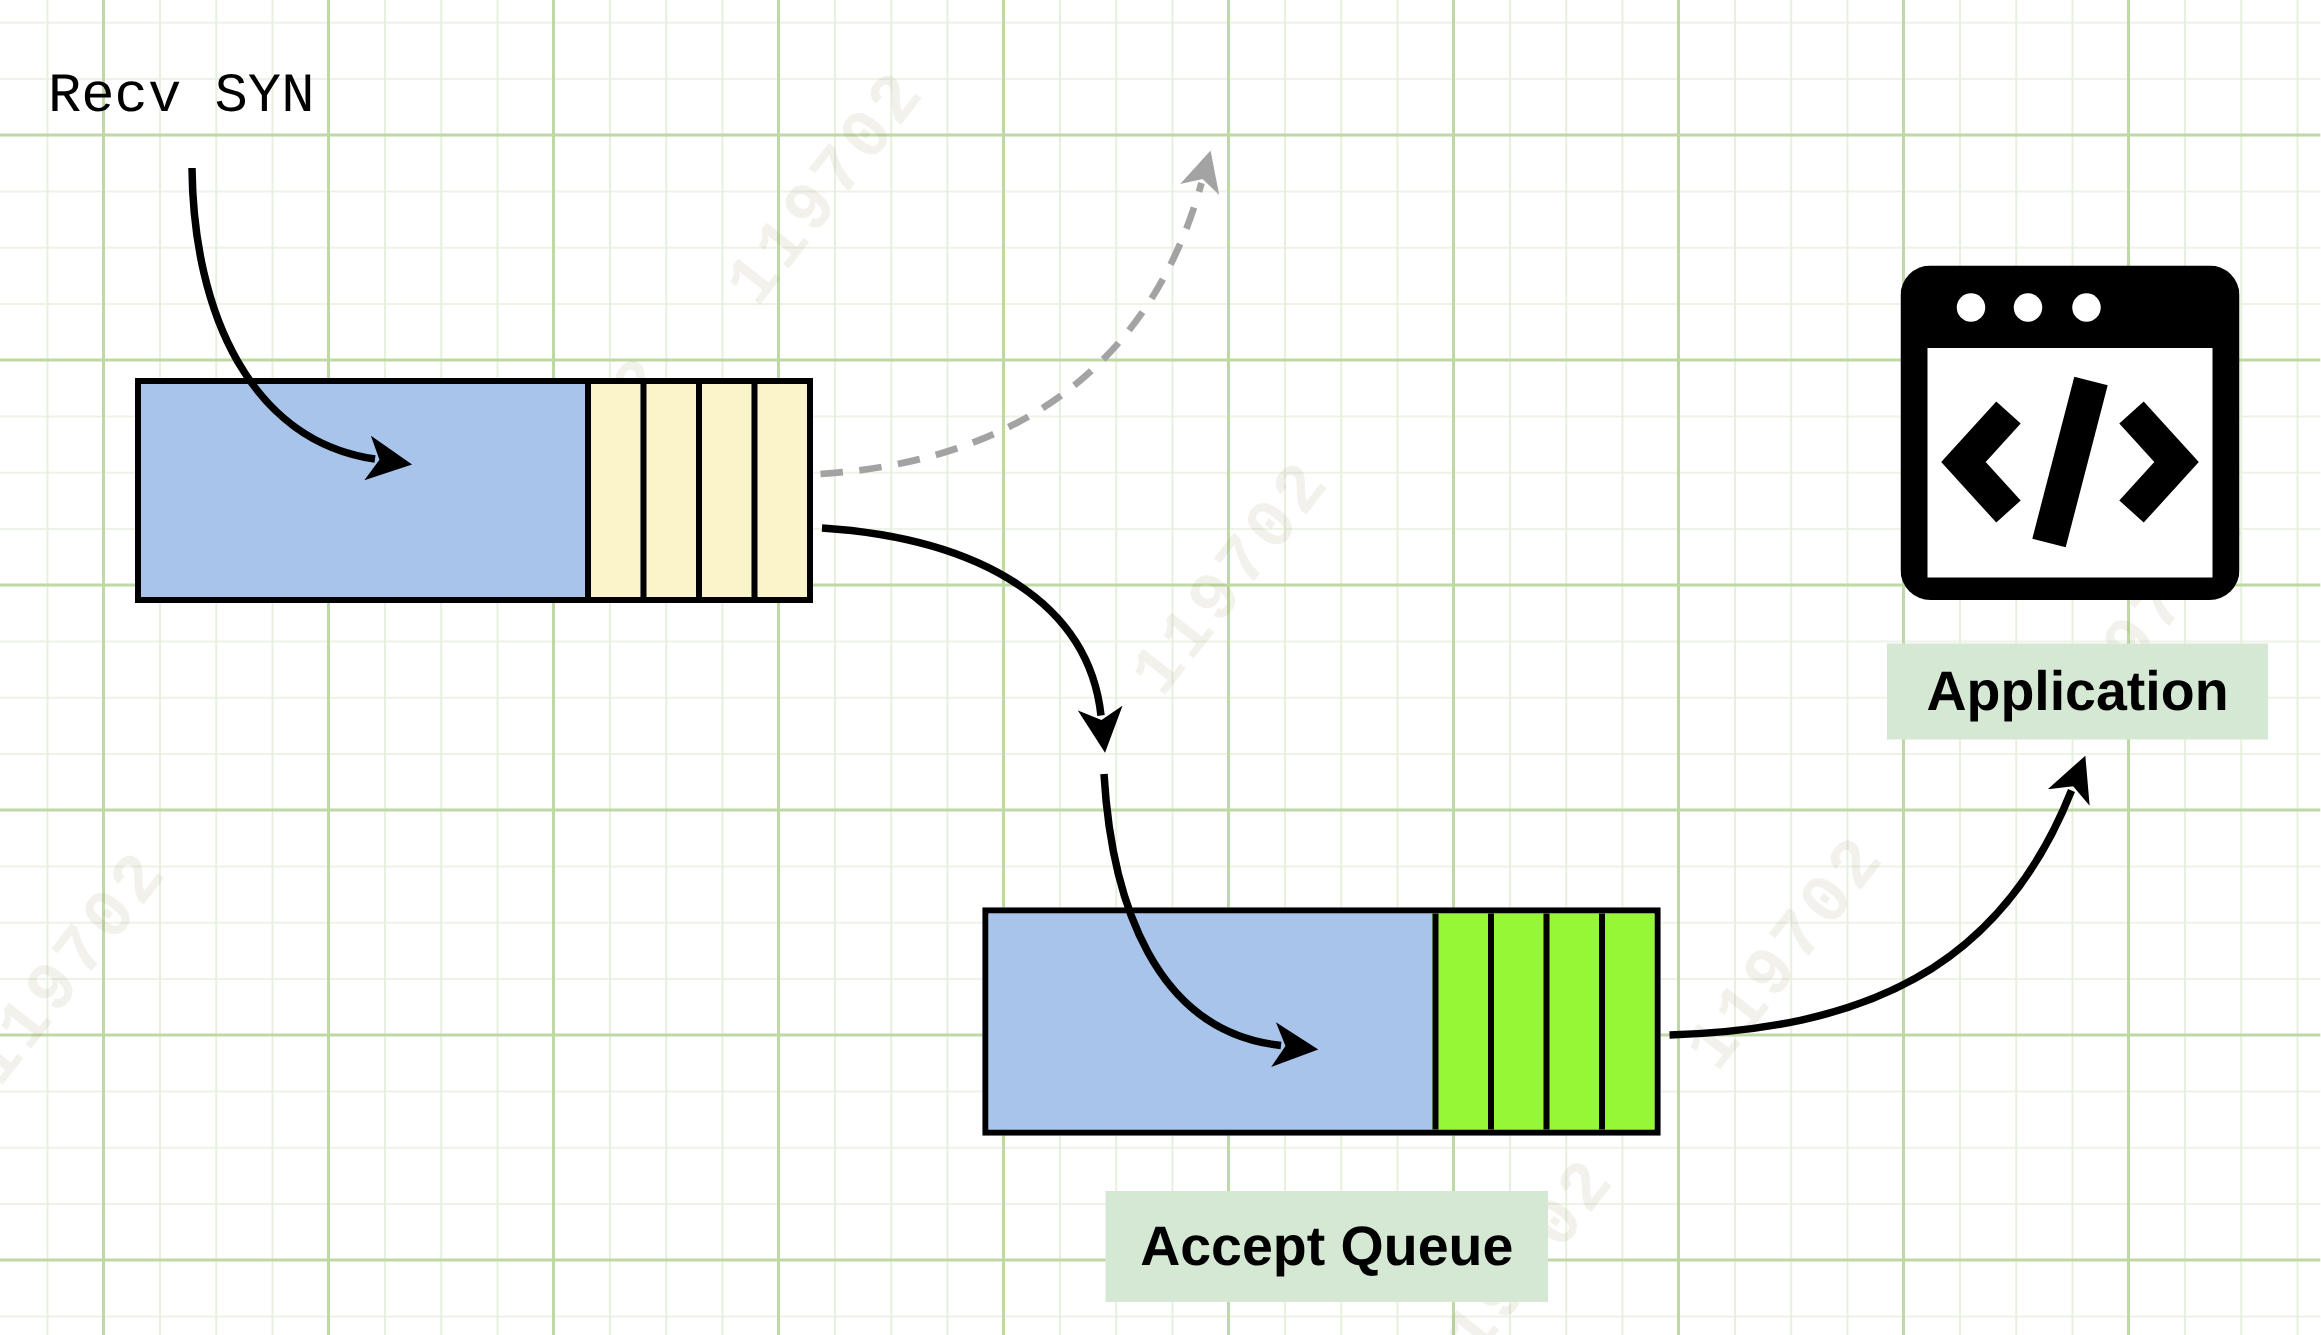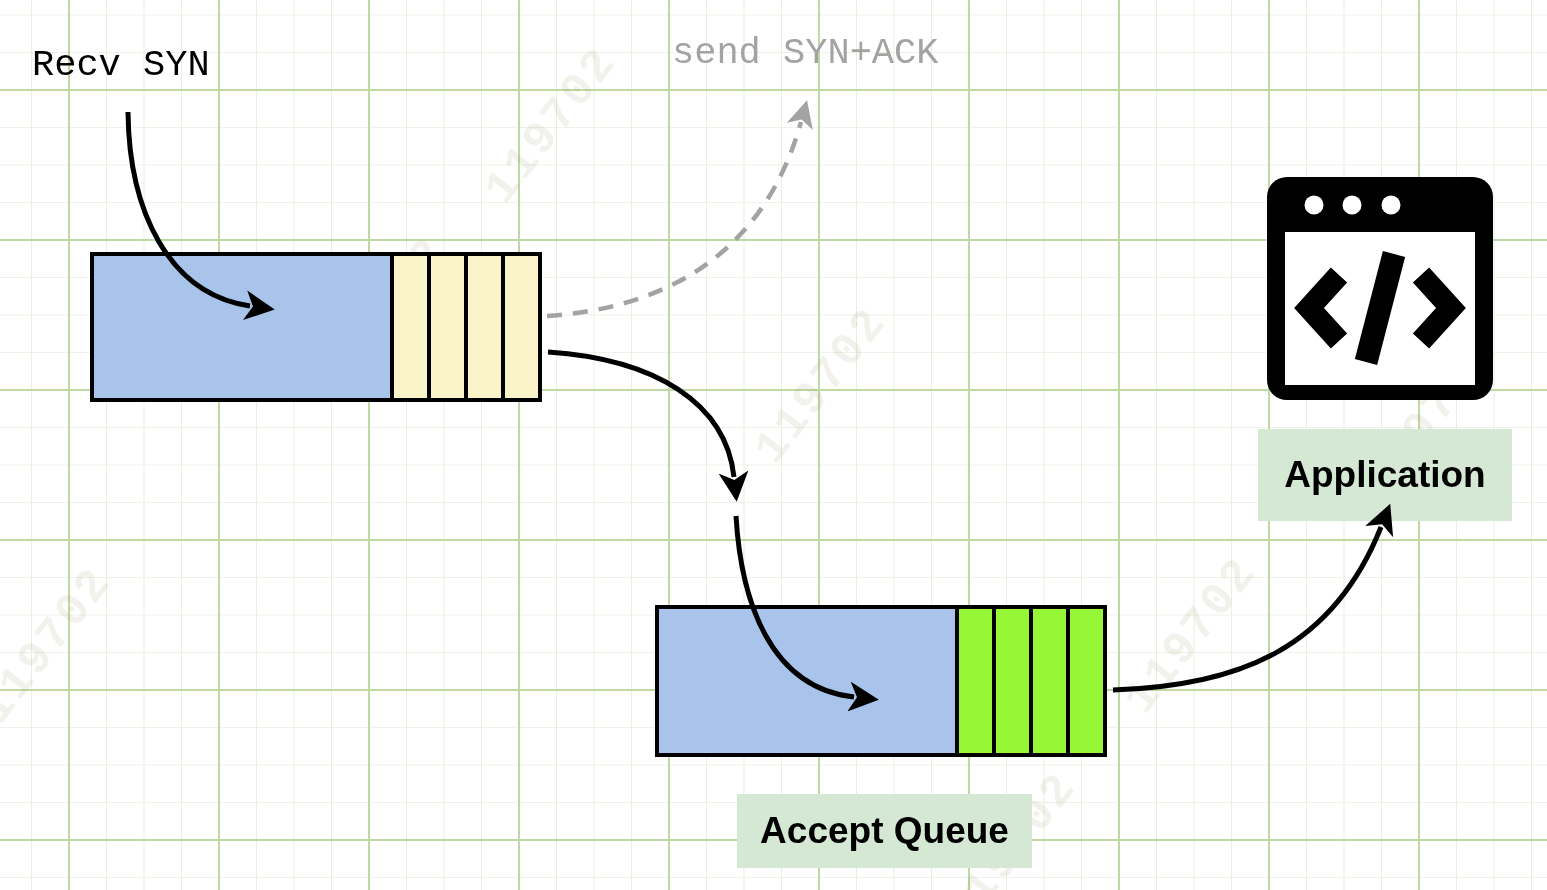--- a/index.html
+++ b/index.html
@@ -77,34 +77,33 @@
   <svg class="appicon" style="left:1267px;top:177px" width="226" height="223" viewBox="0 0 226 223" aria-hidden="true">
     <rect x="0" y="0" width="226" height="223" rx="20" fill="#000"></rect>
     <rect x="18" y="55" width="190" height="153" fill="#fff"></rect>
     <circle cx="47" cy="28" r="9.5" fill="#fff"></circle>
     <circle cx="85" cy="28" r="9.5" fill="#fff"></circle>
     <circle cx="124" cy="28" r="9.5" fill="#fff"></circle>
     <polyline points="72,98 42,131 72,164" fill="none" stroke="#000" stroke-width="22" stroke-linejoin="miter"></polyline>
     <polyline points="154,98 184,131 154,164" fill="none" stroke="#000" stroke-width="22" stroke-linejoin="miter"></polyline>
     <line x1="127" y1="77" x2="99" y2="185" stroke="#000" stroke-width="23"></line>
   </svg>
-  <div class="tag" style="left:1258px;top:429px;width:254px;height:92px">Application</div>
+  <div class="tag" style="left:1258px;top:429px;width:254px;height:64px">Application</div>
 
   <svg class="arrows" width="1547" height="890" viewBox="0 0 1547 890">
     <defs>
       <marker id="mk-black" viewBox="0 0 12 12" refX="2" refY="6" markerWidth="6" markerHeight="6" orient="auto" markerUnits="strokeWidth">
         <path d="M0,0 L12,6 L0,12 L3.2,6 Z" fill="#000"></path>
       </marker>
       <marker id="mk-gray" viewBox="0 0 12 12" refX="2" refY="6" markerWidth="6" markerHeight="6" orient="auto" markerUnits="strokeWidth">
         <path d="M0,0 L12,6 L0,12 L3.2,6 Z" fill="#a3a3a3"></path>
       </marker>
     </defs>
     <path d="M128,112 C129,210 168,294 250,306" fill="none" stroke="#000" stroke-width="5" marker-end="url(#mk-black)"></path>
     <path d="M547,316 C655,309 762,262 801,122" fill="none" stroke="#a3a3a3" stroke-width="4.5" stroke-dasharray="15 11" marker-end="url(#mk-gray)"></path>
     <path d="M548,352 C655,359 726,403 734,477" fill="none" stroke="#000" stroke-width="5" marker-end="url(#mk-black)"></path>
     <path d="M736,516 C741,601 770,688 854,697" fill="none" stroke="#000" stroke-width="5" marker-end="url(#mk-black)"></path>
     <path d="M1113,690 C1240,686 1333,648 1381,527" fill="none" stroke="#000" stroke-width="5" marker-end="url(#mk-black)"></path>
   </svg>
 
   <div class="mono" style="left:32px;top:44px">Recv SYN</div>
-  <div class="mono gray" style="left:672px;top:32px">send SYN+ACK</div>
 
 </div>
 
 </body></html>

